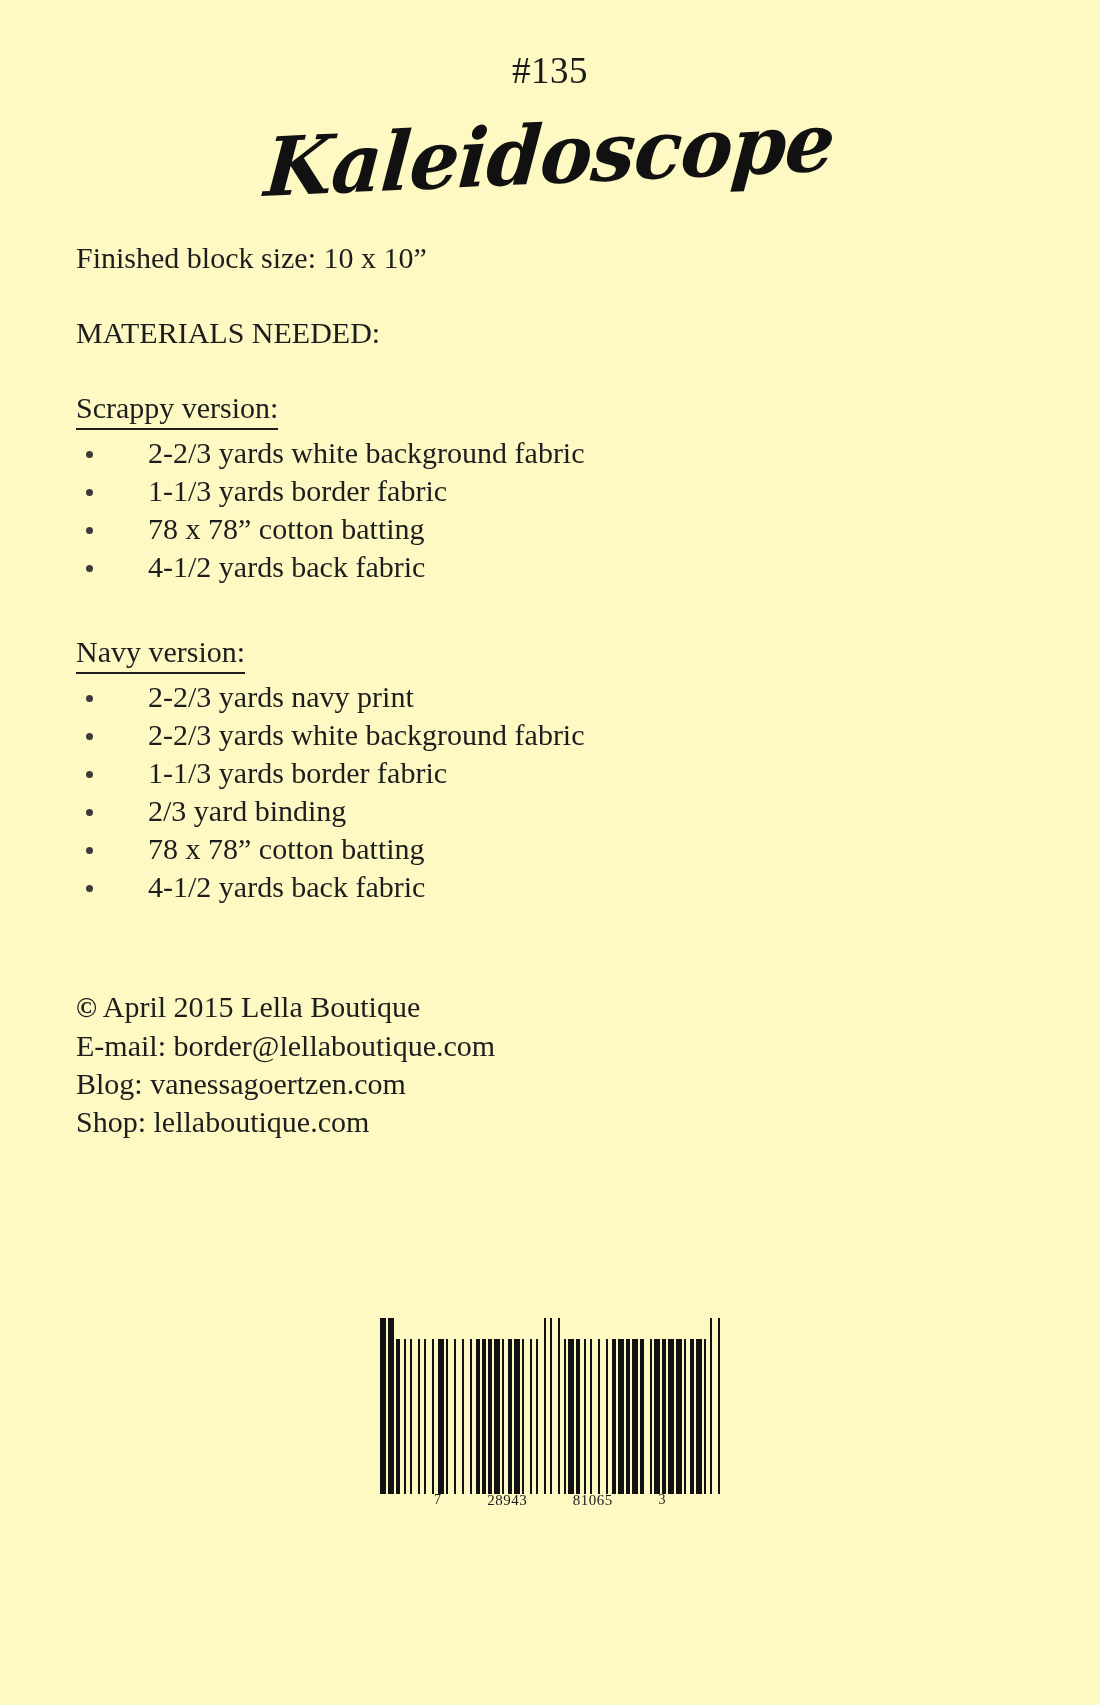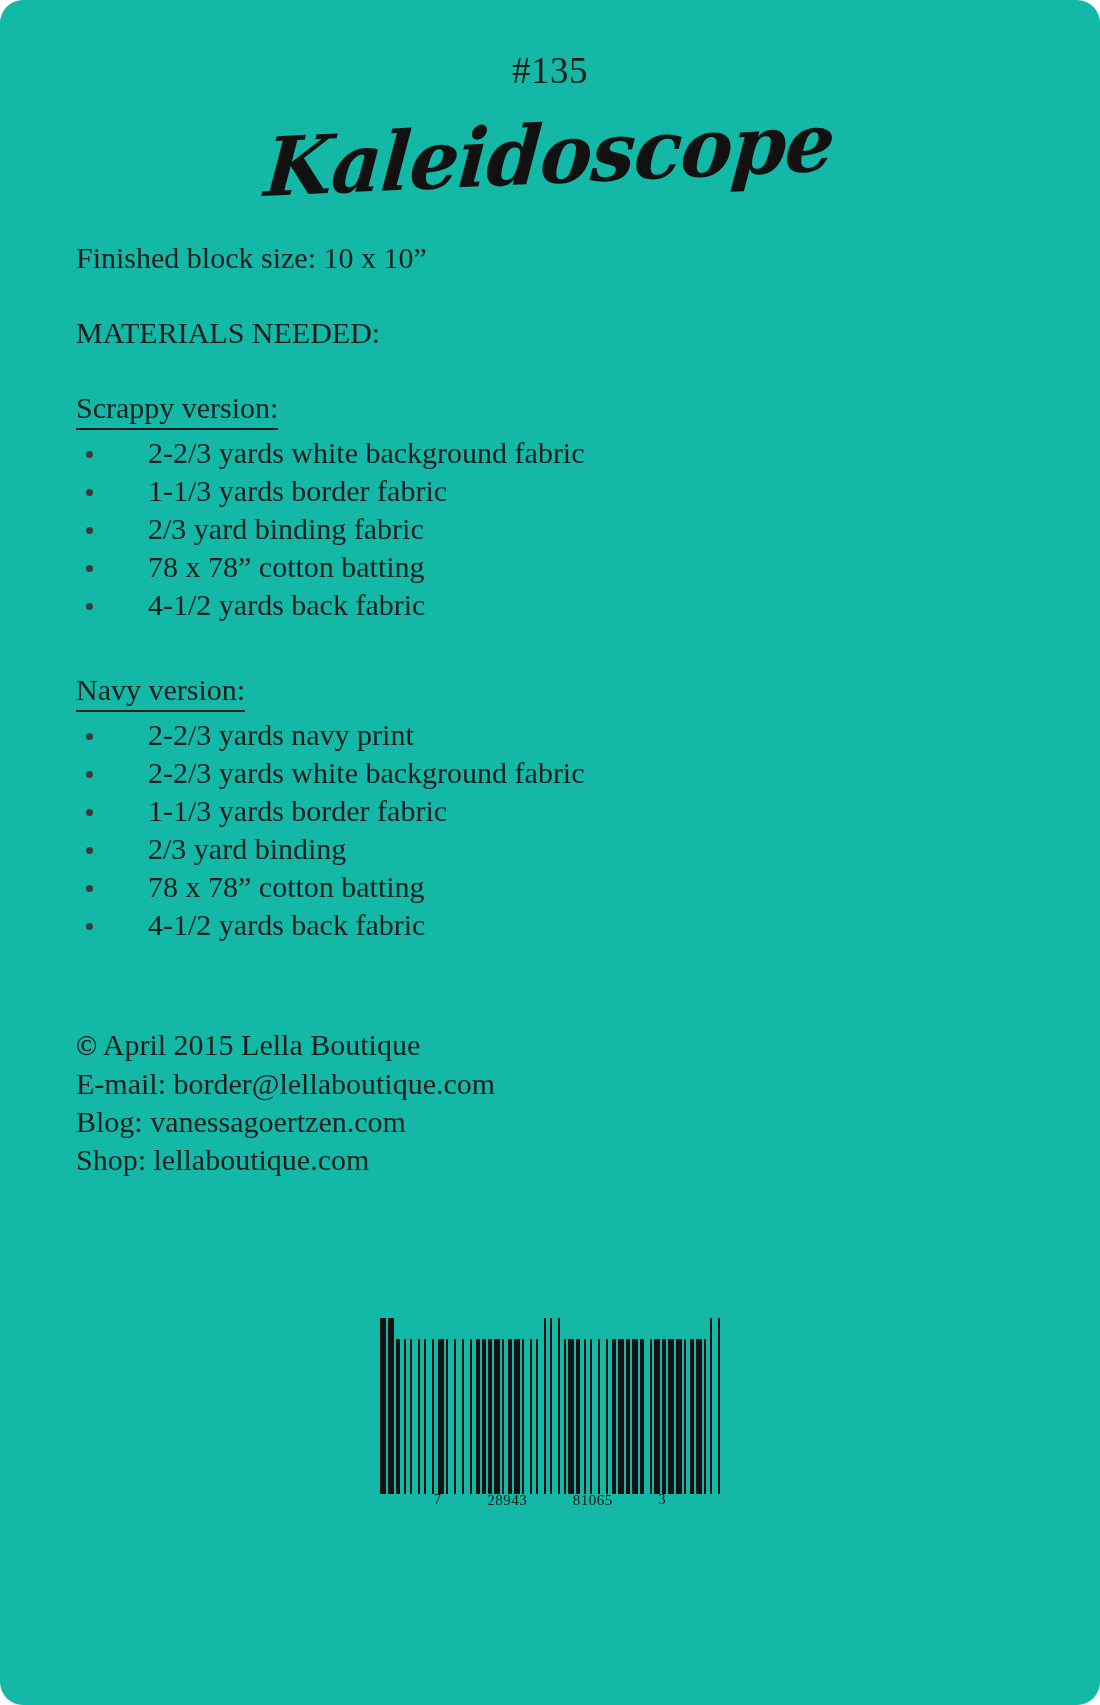--- a/index.html
+++ b/index.html
@@ -14,22 +14,21 @@
     position: relative;
     overflow: hidden;
     font-family: "Liberation Serif", "DejaVu Serif", serif;
     color: #1d1d1d;
     -webkit-font-smoothing: antialiased;
   }
 
   .page {
     position: absolute;
     inset: 0;
-    background: #14b8a6;
-    border-radius: 23px;
+    background: #fef9c3;
   }
 
   
   .pattern-number {
     text-align: center;
     font-size: 37px;
     line-height: 1;
     letter-spacing: 0.5px;
     padding-top: 52px;
     color: #1a1a1a;
@@ -165,21 +164,20 @@
 
     <div class="line">MATERIALS NEEDED:</div>
 
     <div class="gap-md"></div>
 
     <div>
       <div class="section-heading">Scrappy version:</div>
       <ul class="materials">
         <li>2-2/3 yards white background fabric</li>
         <li>1-1/3 yards border fabric</li>
-        <li>2/3 yard binding fabric</li>
         <li>78 x 78” cotton batting</li>
         <li>4-1/2 yards back fabric</li>
       </ul>
     </div>
 
     <div class="gap-lg"></div>
 
     <div>
       <div class="section-heading">Navy version:</div>
       <ul class="materials">

